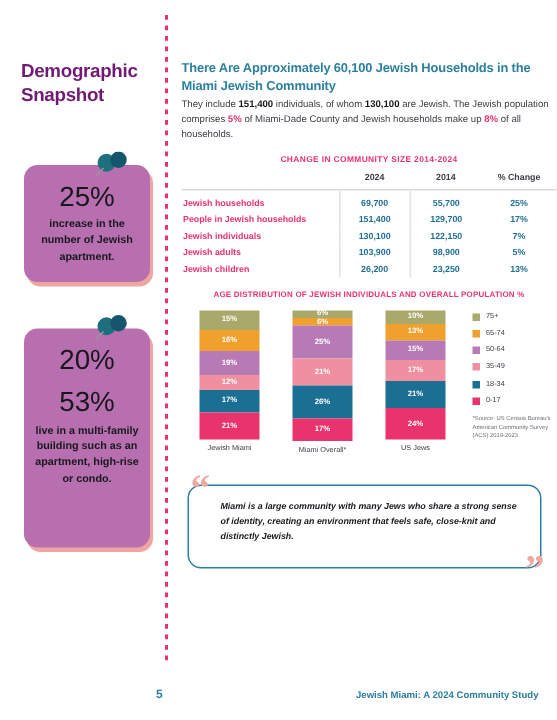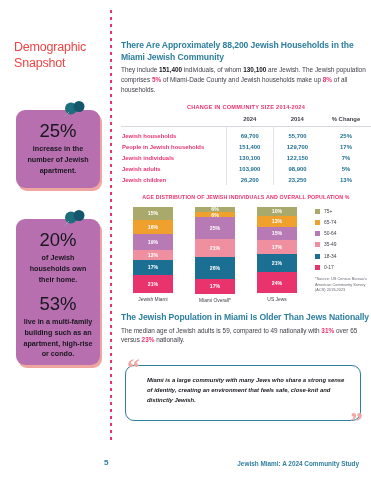--- a/index.html
+++ b/index.html
@@ -10,21 +10,21 @@
     position:relative;
     overflow:hidden;
   }
 
   
   .left-col {
     position:absolute; left:0; top:0; width:116px; height:480px;
   }
   .snap-title {
     position:absolute; left:14px; top:40px; width:96px;
-    color:#ef4444; font-size:12.5px; font-weight:normal; line-height:1.25;
+    color:#701a75; font-size:12.5px; font-weight:bold; line-height:1.25;
     letter-spacing:-0.2px;
   }
 
   .card {
     position:absolute; left:16px; width:84px;
     background:#b86fb0; border-radius:9px;
     box-shadow:2px 3px 0 0 #f0a6a0;
     text-align:center; color:#1c1c22;
     padding:10px 6px 10px 6px;
   }
@@ -157,32 +157,31 @@
     <div class="card-txt">increase in the number of Jewish apartment.</div>
   </div>
 
   <div class="card card-2">
     <svg class="pin" viewBox="0 0 24 17">
       <ellipse cx="9" cy="7.5" rx="6" ry="6" fill="#1e6f7e"></ellipse>
       <ellipse cx="17" cy="5.5" rx="5.5" ry="5.5" fill="#14566b"></ellipse>
       <path d="M7 11 L2 16" stroke="#9a9aa2" stroke-width="1"></path>
     </svg>
     <div class="big-num">20%</div>
-    <div class="card-txt">of Jewish households own their home.</div>
     <div class="big-num big-num-2">53%</div>
     <div class="card-txt">live in a multi-family building such as an apartment, high-rise or condo.</div>
   </div>
 </div>
 
 <div class="divider"></div>
 
 <div class="right-col">
 
   <div style="padding-top:40px;">
-    <h2 class="sec-head">There Are Approximately 88,200 Jewish Households in the Miami Jewish Community</h2>
+    <h2 class="sec-head">There Are Approximately 60,100 Jewish Households in the Miami Jewish Community</h2>
     <p class="body-txt"><span>They include </span><b>151,400</b><span> individuals, of whom </span><b>130,100</b><span> are Jewish. The Jewish population comprises </span><span class="pink-b">5%</span><span> of Miami-Dade County and Jewish households make up </span><span class="pink-b">8%</span><span> of all households.</span></p>
   </div>
 
   <div class="tbl-title">CHANGE IN COMMUNITY SIZE 2014-2024</div>
   <table class="stats">
     <thead>
       <tr>
         <th style="width:42%"></th>
         <th style="width:19%">2024</th>
         <th style="width:19%">2014</th>
@@ -284,24 +283,20 @@
           </div>
           <div class="leg-row">
             <span class="swatch" style="background: rgb(232, 51, 109);"></span>
             <span class="leg-lbl">0-17</span>
           </div>
         </div>
       <div class="source">*Source: US Census Bureau's American Community Survey (ACS) 2019-2023</div>
     </div>
   </div>
 
-  <div class="bottom-sec">
-    <h2 class="sec-head">The Jewish Population in Miami Is Older Than Jews Nationally</h2>
-    <p class="body-txt"><span>The median age of Jewish adults is 59, compared to 49 nationally with </span><span class="pink-b">31%</span><span> over 65 versus </span><span class="pink-b">23%</span><span> nationally.</span></p>
-  </div>
 
   <div class="quote-wrap">
     <div class="quote-box"></div>
     <span class="qmark qm-open">“</span>
     <div class="quote-txt">Miami is a large community with many Jews who share a strong sense of identity, creating an environment that feels safe, close-knit and distinctly Jewish.</div>
     <span class="qmark qm-close">”</span>
   </div>
 </div>
 
 <div class="page-num">5</div>

